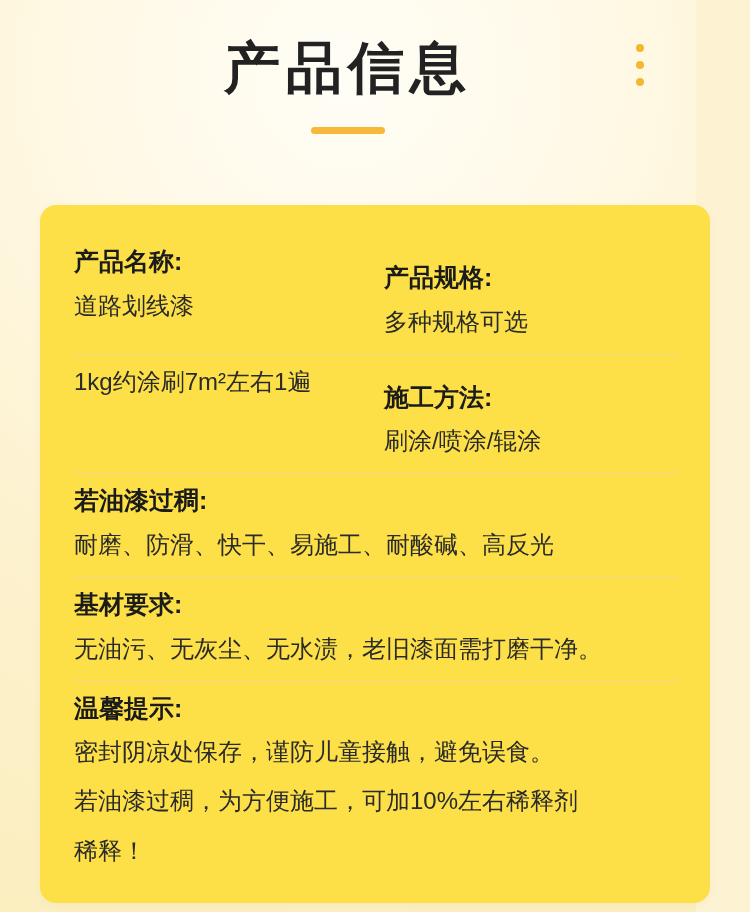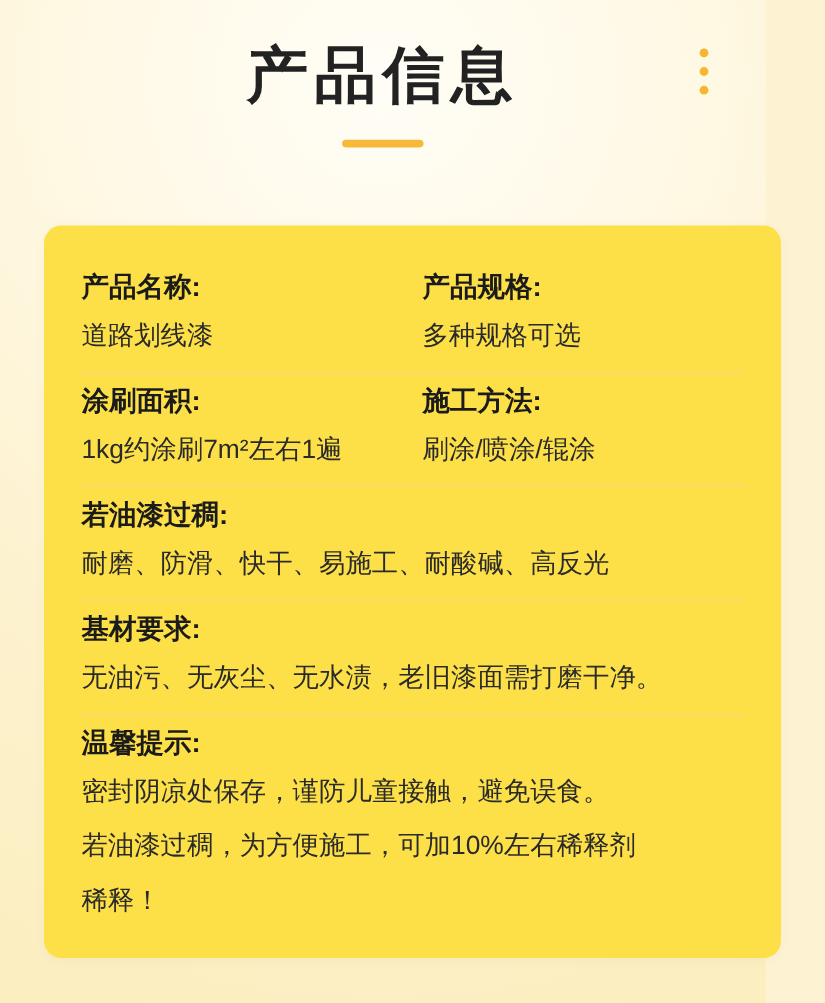--- a/index.html
+++ b/index.html
@@ -84,20 +84,21 @@
   }
   .two-col {
     display: flex;
   }
   .col {
     flex: 1 1 50%;
     min-width: 0;
   }
   .col.right {
     padding-left: 18px;
+    margin-top: 16px;
   }
   .label {
     font-size: 25px;
     font-weight: bold;
     color: #1b1b1b;
     line-height: 1.5;
     margin-bottom: 6px;
   }
   .value {
     font-size: 24px;
@@ -135,21 +136,20 @@
         <div class="value">道路划线漆</div>
       </div>
       <div class="col right">
         <div class="label">产品规格:</div>
         <div class="value">多种规格可选</div>
       </div>
     </div>
 
     <div class="row two-col">
       <div class="col">
-        <div class="label">涂刷面积:</div>
         <div class="value">1kg约涂刷7m²左右1遍</div>
       </div>
       <div class="col right">
         <div class="label">施工方法:</div>
         <div class="value">刷涂/喷涂/辊涂</div>
       </div>
     </div>
 
     <div class="row">
       <div class="label">若油漆过稠:</div>

